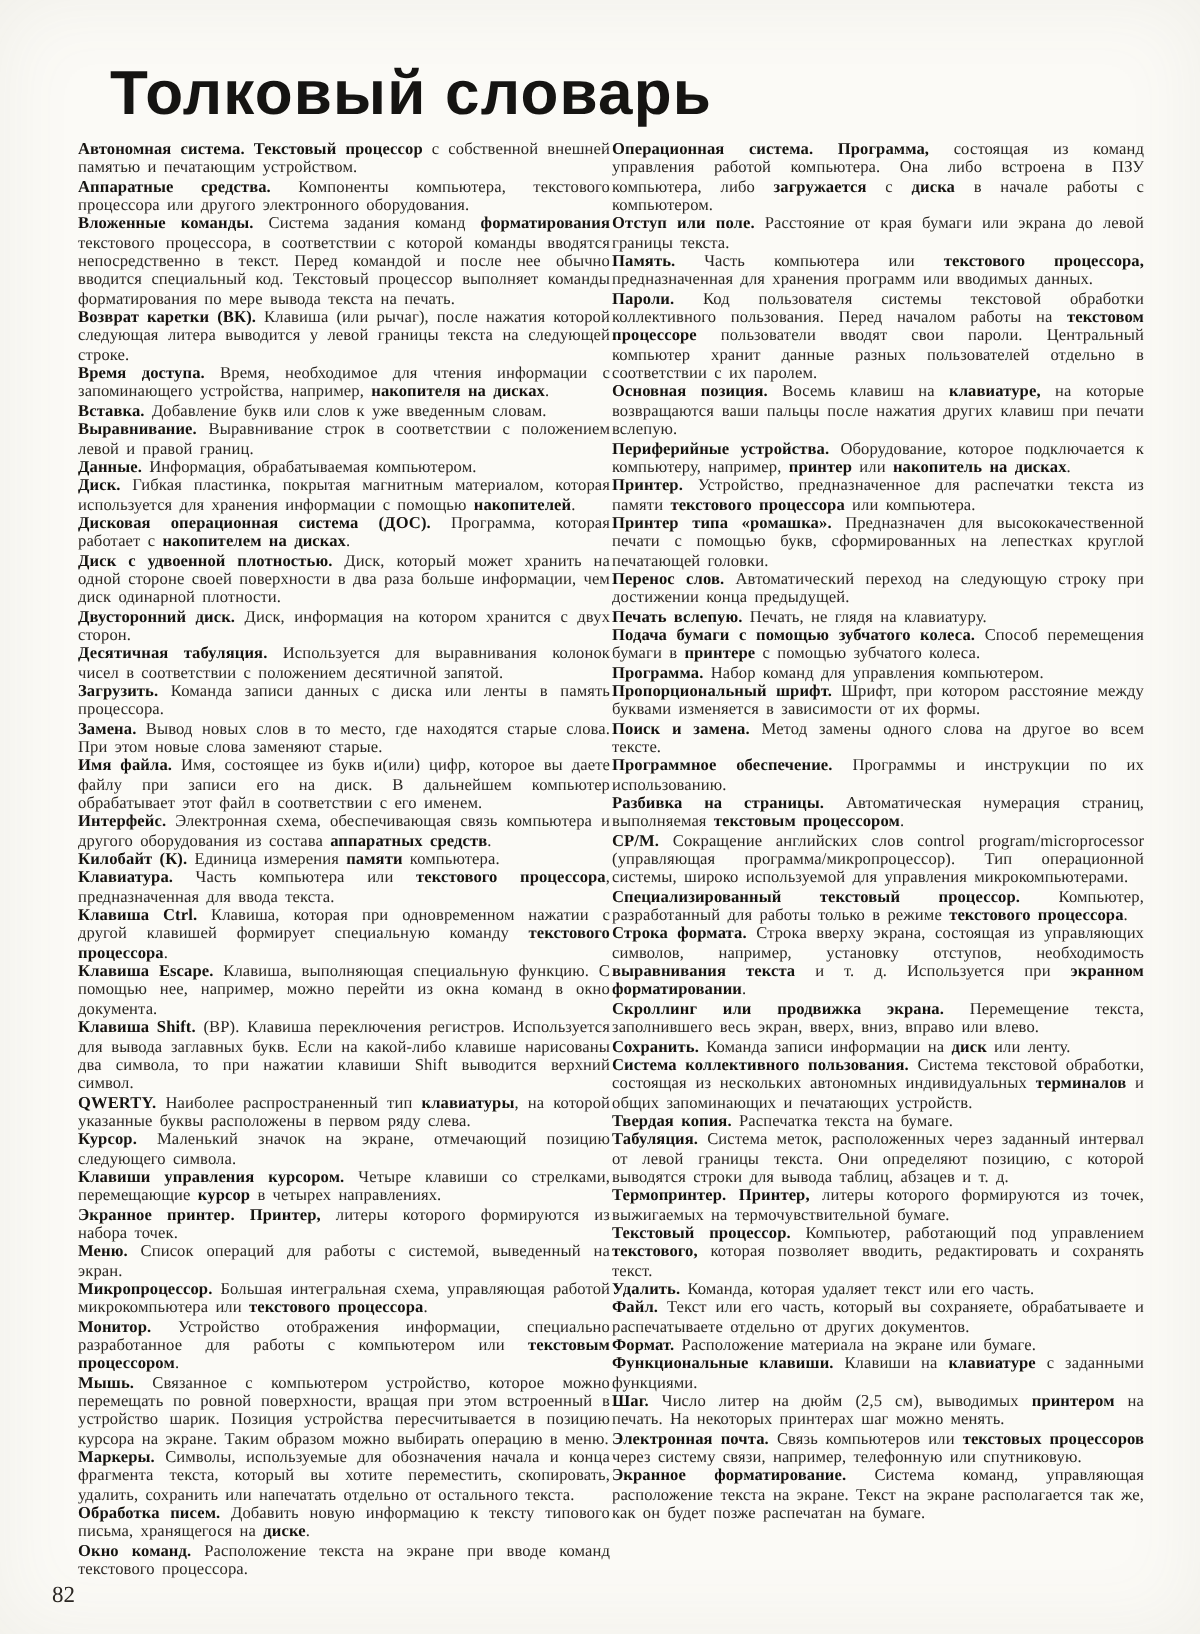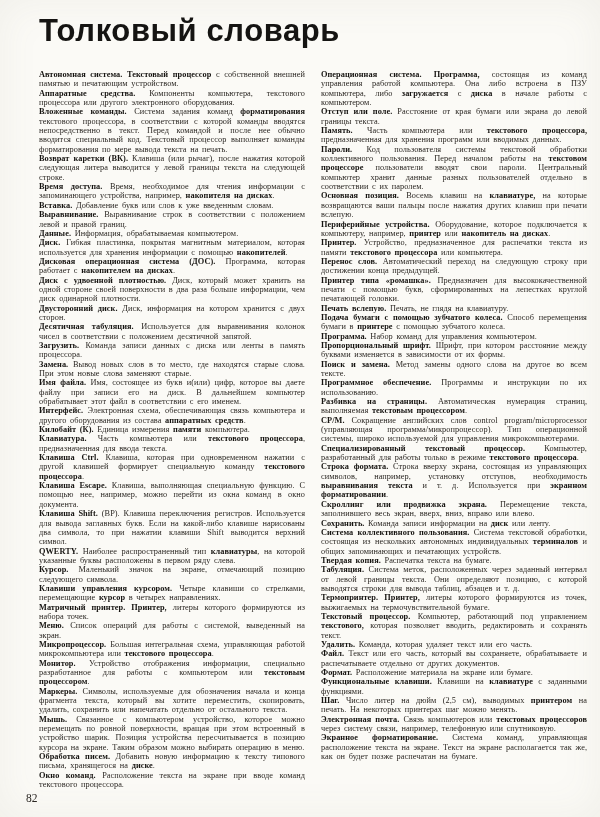--- a/index.html
+++ b/index.html
@@ -9,34 +9,34 @@
     width: 600px; height: 817px;
     margin: 0 auto;
     background: #fbfaf6;
     color: #221f1c;
     overflow: hidden;
     box-shadow: inset 0 0 40px rgba(120,110,90,0.08);
   }
   .title {
     position: absolute;
     left: 39px; top: 15px;
-    margin: 0;
+    margin: 16px;
     font-family: "Liberation Sans", sans-serif;
     font-weight: 700;
     font-size: 31px;
     line-height: 1;
     letter-spacing: 0.6px;
     color: #151412;
   }
   .columns {
     position: absolute;
     left: 39px; top: 70px;
     width: 548px;
     display: flex;
-    gap: 16px;
+    gap: 1px;
   }
   .col {
     width: 266px;
     font-size: 8.3px;
     line-height: 9.35px;
     text-align: justify;
     word-spacing: 1.5px;
     letter-spacing: 0.05px;
     color: #2a2622;
   }
@@ -75,39 +75,39 @@
         <p class="entry"><b>Имя файла.</b> <span>Имя, состоящее из букв и(или) цифр, которое вы даете файлу при записи его на диск. В дальнейшем компьютер обрабатывает этот файл в соответствии с его именем.</span></p>
         <p class="entry"><b>Интерфейс.</b> <span>Электронная схема, обеспечивающая связь компьютера и другого оборудования из состава <b>аппаратных средств</b>.</span></p>
         <p class="entry"><b>Килобайт (К).</b> <span>Единица измерения <b>памяти</b> компьютера.</span></p>
         <p class="entry"><b>Клавиатура.</b> <span>Часть компьютера или <b>текстового процессора</b>, предназначенная для ввода текста.</span></p>
         <p class="entry"><b>Клавиша Ctrl.</b> <span>Клавиша, которая при одновременном нажатии с другой клавишей формирует специальную команду <b>текстового процессора</b>.</span></p>
         <p class="entry"><b>Клавиша Escape.</b> <span>Клавиша, выполняющая специальную функцию. С помощью нее, например, можно перейти из окна команд в окно документа.</span></p>
         <p class="entry"><b>Клавиша Shift.</b> <span>(ВР). Клавиша переключения регистров. Используется для вывода заглавных букв. Если на какой-либо клавише нарисованы два символа, то при нажатии клавиши Shift выводится верхний символ.</span></p>
         <p class="entry"><b>QWERTY.</b> <span>Наиболее распространенный тип <b>клавиатуры</b>, на которой указанные буквы расположены в первом ряду слева.</span></p>
         <p class="entry"><b>Курсор.</b> <span>Маленький значок на экране, отмечающий позицию следующего символа.</span></p>
         <p class="entry"><b>Клавиши управления курсором.</b> <span>Четыре клавиши со стрелками, перемещающие <b>курсор</b> в четырех направлениях.</span></p>
-        <p class="entry"><b>Матричный принтер.</b> <span><b>Принтер,</b> литеры которого формируются из набора точек.</span></p>
+        <p class="entry"><b>Экранное принтер.</b> <span><b>Принтер,</b> литеры которого формируются из набора точек.</span></p>
         <p class="entry"><b>Меню.</b> <span>Список операций для работы с системой, выведенный на экран.</span></p>
         <p class="entry"><b>Микропроцессор.</b> <span>Большая интегральная схема, управляющая работой микрокомпьютера или <b>текстового процессора</b>.</span></p>
         <p class="entry"><b>Монитор.</b> <span>Устройство отображения информации, специально разработанное для работы с компьютером или <b>текстовым процессором</b>.</span></p>
+        <p class="entry"><b>Мышь.</b> <span>Связанное с компьютером устройство, которое можно перемещать по ровной поверхности, вращая при этом встроенный в устройство шарик. Позиция устройства пересчитывается в позицию курсора на экране. Таким образом можно выбирать операцию в меню.</span></p>
         <p class="entry"><b>Маркеры.</b> <span>Символы, используемые для обозначения начала и конца фрагмента текста, который вы хотите переместить, скопировать, удалить, сохранить или напечатать отдельно от остального текста.</span></p>
-        <p class="entry"><b>Мышь.</b> <span>Связанное с компьютером устройство, которое можно перемещать по ровной поверхности, вращая при этом встроенный в устройство шарик. Позиция устройства пересчитывается в позицию курсора на экране. Таким образом можно выбирать операцию в меню.</span></p>
         <p class="entry"><b>Обработка писем.</b> <span>Добавить новую информацию к тексту типового письма, хранящегося на <b>диске</b>.</span></p>
         <p class="entry"><b>Окно команд.</b> <span>Расположение текста на экране при вводе команд текстового процессора.</span></p>
       </div>
     <div class="col" id="col-right">
         <p class="entry"><b>Операционная система.</b> <span><b>Программа,</b> состоящая из команд управления работой компьютера. Она либо встроена в ПЗУ компьютера, либо <b>загружается</b> с <b>диска</b> в начале работы с компьютером.</span></p>
         <p class="entry"><b>Отступ или поле.</b> <span>Расстояние от края бумаги или экрана до левой границы текста.</span></p>
         <p class="entry"><b>Память.</b> <span>Часть компьютера или <b>текстового процессора,</b> предназначенная для хранения программ или вводимых данных.</span></p>
         <p class="entry"><b>Пароли.</b> <span>Код пользователя системы текстовой обработки коллективного пользования. Перед началом работы на <b>текстовом процессоре</b> пользователи вводят свои пароли. Центральный компьютер хранит данные разных пользователей отдельно в соответствии с их паролем.</span></p>
         <p class="entry"><b>Основная позиция.</b> <span>Восемь клавиш на <b>клавиатуре,</b> на которые возвращаются ваши пальцы после нажатия других клавиш при печати вслепую.</span></p>
         <p class="entry"><b>Периферийные устройства.</b> <span>Оборудование, которое подключается к компьютеру, например, <b>принтер</b> или <b>накопитель на дисках</b>.</span></p>
         <p class="entry"><b>Принтер.</b> <span>Устройство, предназначенное для распечатки текста из памяти <b>текстового процессора</b> или компьютера.</span></p>
+        <p class="entry"><b>Принтер типа «ромашка».</b> <span>Предназначен для высококачественной печати с помощью букв, сформированных на лепестках круглой печатающей головки.</span></p>
         <p class="entry"><b>Перенос слов.</b> <span>Автоматический переход на следующую строку при достижении конца предыдущей.</span></p>
-        <p class="entry"><b>Принтер типа «ромашка».</b> <span>Предназначен для высококачественной печати с помощью букв, сформированных на лепестках круглой печатающей головки.</span></p>
         <p class="entry"><b>Печать вслепую.</b> <span>Печать, не глядя на клавиатуру.</span></p>
         <p class="entry"><b>Подача бумаги с помощью зубчатого колеса.</b> <span>Способ перемещения бумаги в <b>принтере</b> с помощью зубчатого колеса.</span></p>
         <p class="entry"><b>Программа.</b> <span>Набор команд для управления компьютером.</span></p>
         <p class="entry"><b>Пропорциональный шрифт.</b> <span>Шрифт, при котором расстояние между буквами изменяется в зависимости от их формы.</span></p>
         <p class="entry"><b>Поиск и замена.</b> <span>Метод замены одного слова на другое во всем тексте.</span></p>
         <p class="entry"><b>Программное обеспечение.</b> <span>Программы и инструкции по их использованию.</span></p>
         <p class="entry"><b>Разбивка на страницы.</b> <span>Автоматическая нумерация страниц, выполняемая <b>текстовым процессором</b>.</span></p>
         <p class="entry"><b>СР/М.</b> <span>Сокращение английских слов control program/microprocessor (управляющая программа/микропроцессор). Тип операционной системы, широко используемой для управления микрокомпьютерами.</span></p>
         <p class="entry"><b>Специализированный текстовый процессор.</b> <span>Компьютер, разработанный для работы только в режиме <b>текстового процессора</b>.</span></p>
         <p class="entry"><b>Строка формата.</b> <span>Строка вверху экрана, состоящая из управляющих символов, например, установку отступов, необходимость <b>выравнивания текста</b> и т. д. Используется при <b>экранном форматировании</b>.</span></p>

